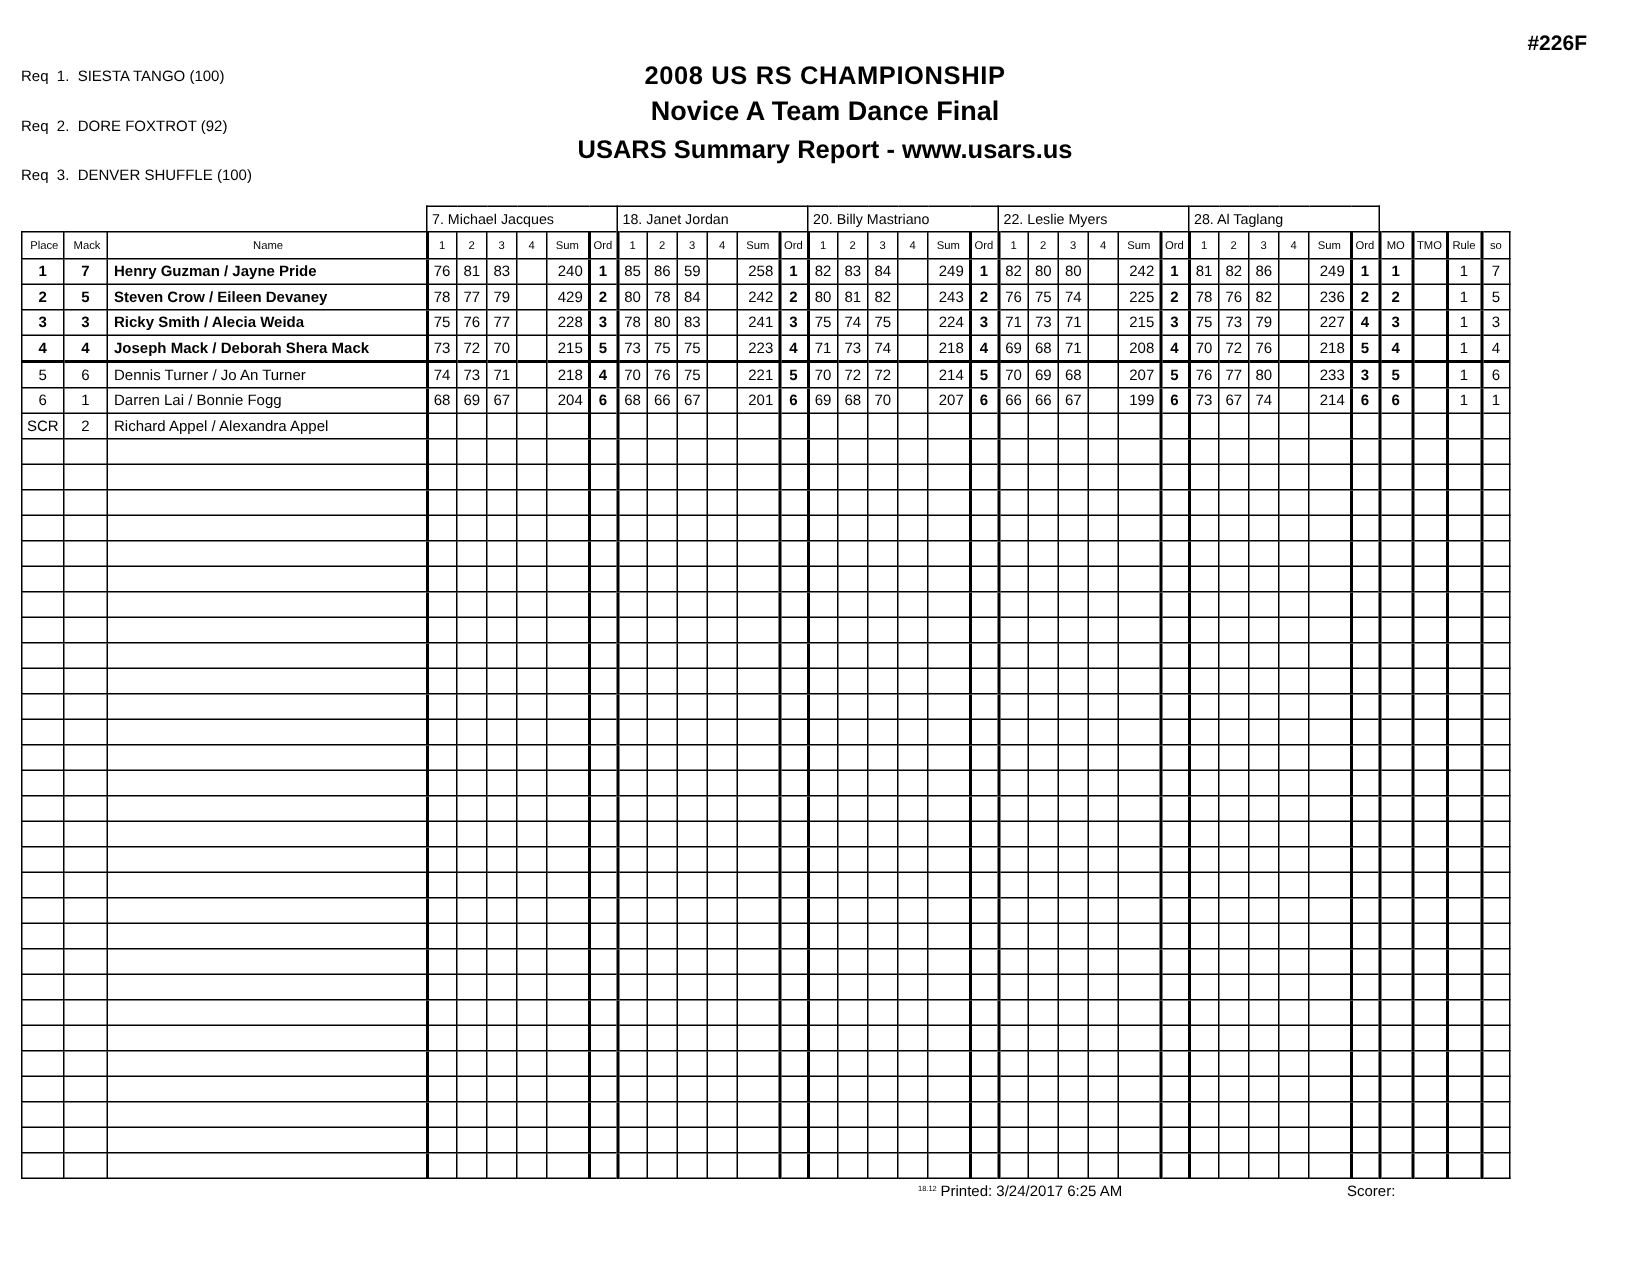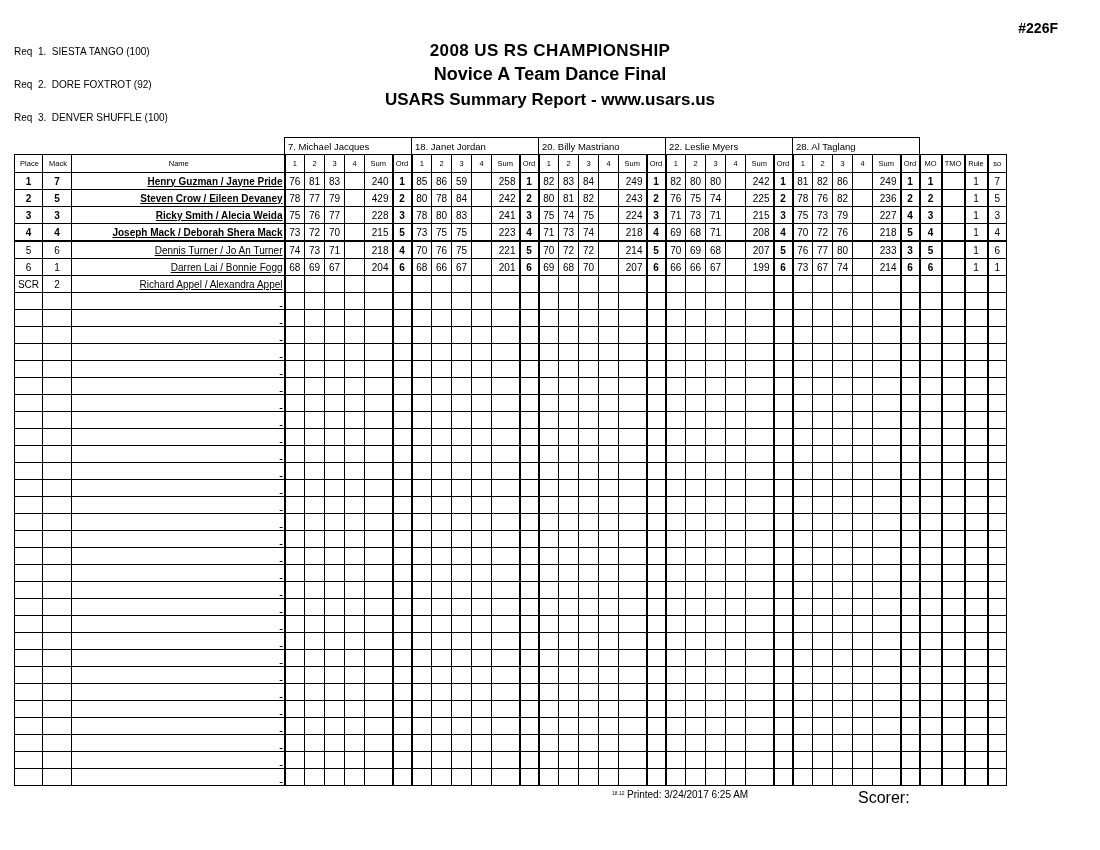--- a/index.html
+++ b/index.html
@@ -11,33 +11,33 @@
   .t2{font-size:13.5px;margin-top:3px;}
   .t3{font-size:18px;font-weight:bold;margin-top:3px;text-align:center;}
   .t4{font-size:17px;margin-top:5px;font-weight:bold;}
   .docnum{position:absolute;right:42px;top:20px;font-size:14px;font-weight:bold;}
   table{border-collapse:collapse;table-layout:fixed;margin-left:14px;}
   td{border:1px solid #000;font-size:10px;height:16px;padding:0 1px;overflow:hidden;white-space:nowrap;text-align:center;vertical-align:middle;}
   td.spacer{border:none;}
   td.jname{font-size:9.5px;text-align:left;padding-left:3px;}
   tr.sub td{font-size:7.5px;height:17px;}
   td.hname{text-align:center;padding-left:3px;font-size:8px;}
-  td.name{text-align:right;padding-left:4px;text-decoration:underline;}
+  td.name{text-align:left;padding-left:4px;}
   td.sum{text-align:right;padding-right:3px;}
   td.jstart{border-left-width:2px;}
   td.ord{border-left-width:2px;border-right-width:2px;font-weight:bold;}
   td.ordh{border-left-width:2px;border-right-width:2px;}
   td.rc{border-left-width:2px;}
   td.mo{font-weight:bold;}
   tr.boldrow td.place,tr.boldrow td.cont,tr.boldrow td.name{font-weight:bold;}
   tr.cut td{border-bottom-width:2px;}
   .footer{position:relative;height:22px;margin-left:14px;}
   .pcode{position:absolute;left:598px;top:4px;font-size:5px;}
   .printed{position:absolute;left:613px;top:3px;font-size:10px;}
-  .scorer{position:absolute;left:844px;top:3px;font-size:16px;}
+  .scorer{position:absolute;left:884px;top:3px;font-size:10px;}
 </style>
 </head>
 <body>
 
 <div class="hdr">
   <div class="reqs">
     <div>Req  1.  SIESTA TANGO (100)</div>
     <div>Req  2.  DORE FOXTROT (92)</div>
     <div>Req  3.  DENVER SHUFFLE (100)</div>
   </div>

